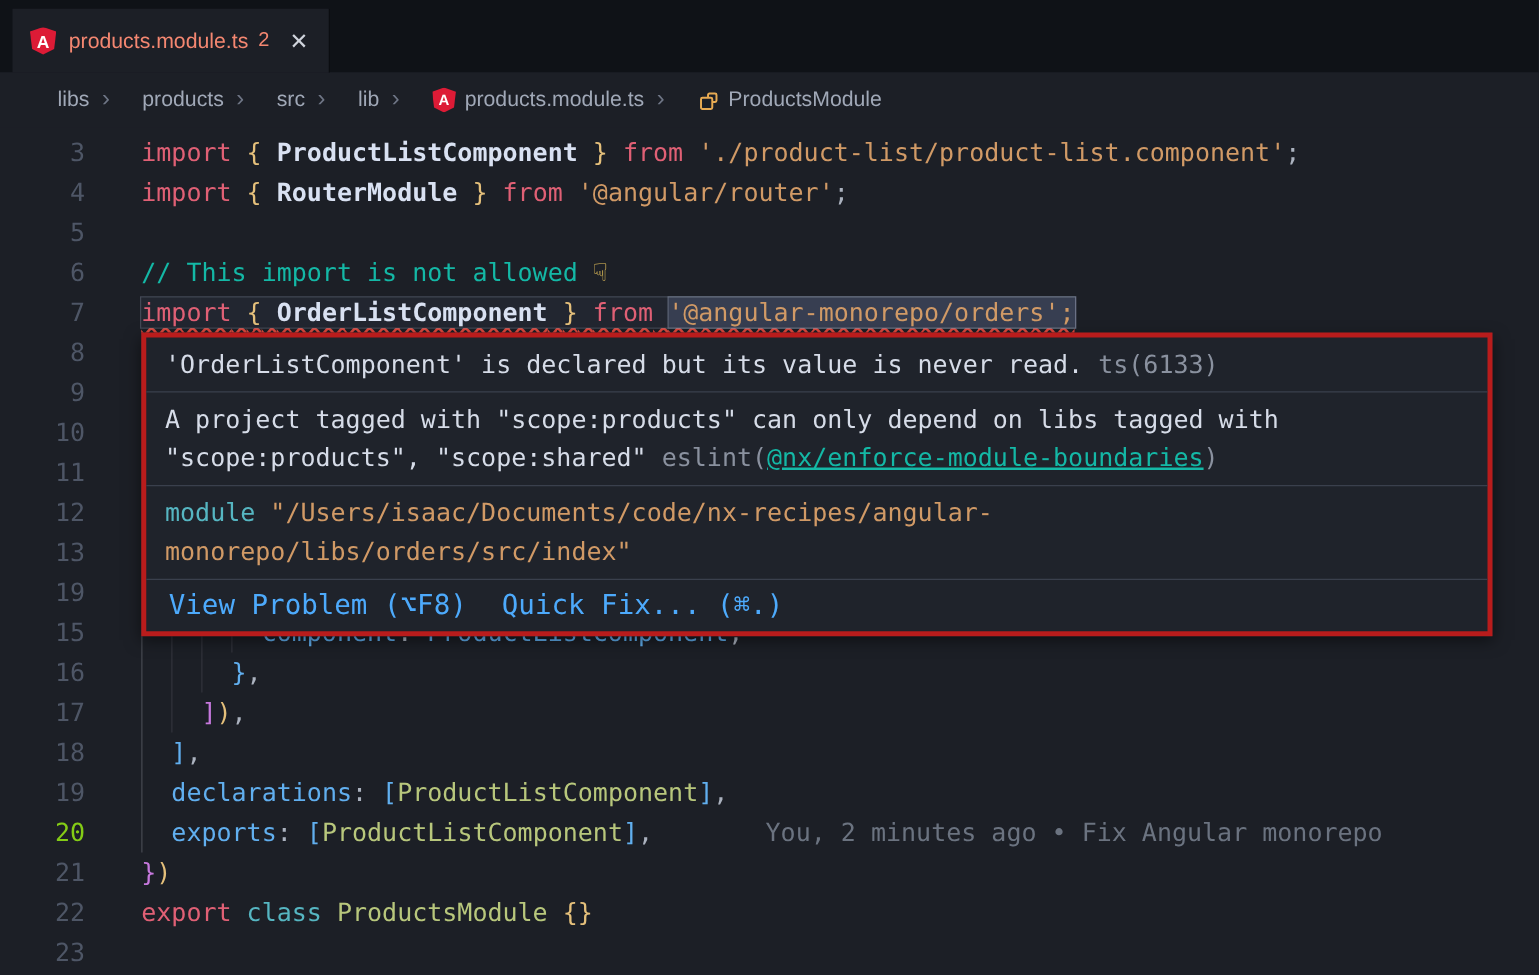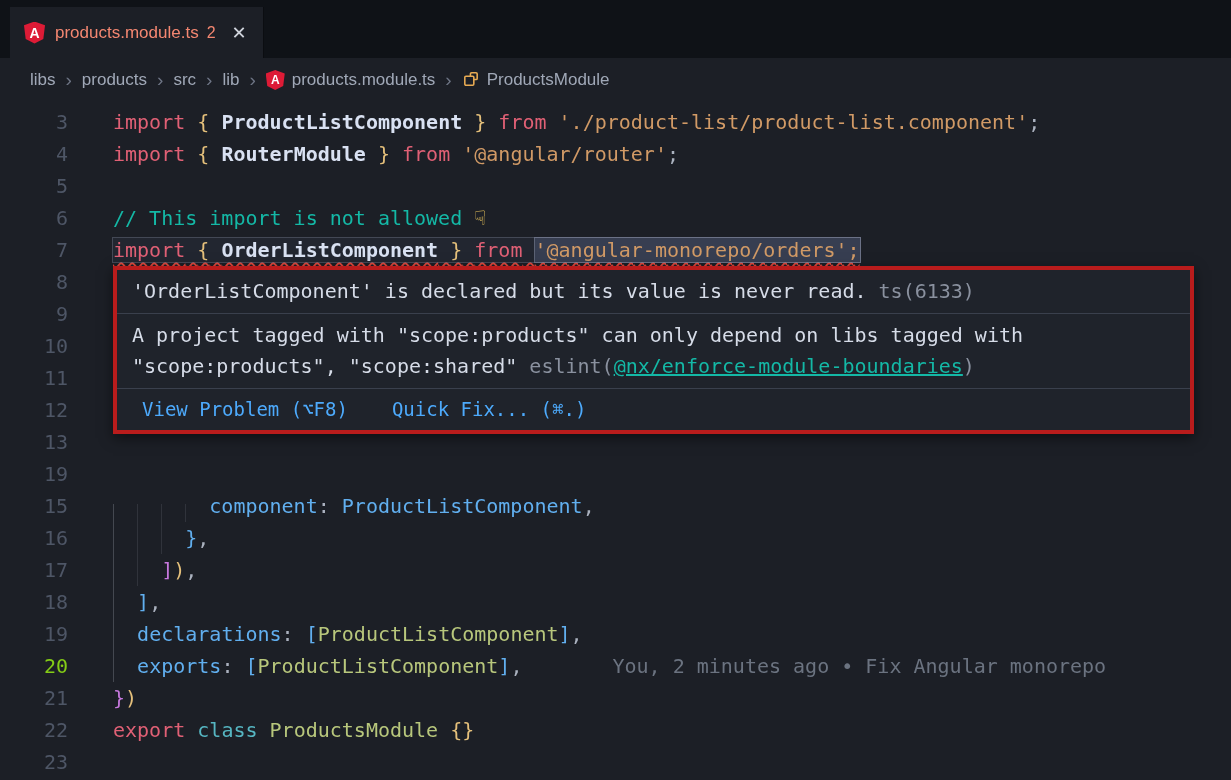--- a/index.html
+++ b/index.html
@@ -36,21 +36,21 @@
   .tab-badge { color:#f48771; font-size:16px; margin-left:-2px; }
   .tab-close { color:#d0d4dc; font-size:18px; margin-left:6px; cursor:pointer; }
 
   
   .breadcrumbs {
     height:44px; background:#1c1f26;
     display:flex; align-items:center; gap:10px;
     padding-left:30px;
     font-size:17px; color:#a0a8b7;
   }
-  .bc-item { display:inline-flex; align-items:flex-start; gap:7px; cursor:pointer; }
+  .bc-item { display:inline-flex; align-items:flex-end; gap:7px; cursor:pointer;margin-left:16px; }
   .bc-sep { color:#6e7585; font-size:19px; line-height:1; margin-top:-2px; }
   .class-icon { display:inline-flex; flex:none; }
 
   
   .editor {
     position:relative;
     height:678px; background:#1c1f26;
     padding-top:4px;
   }
   .line {
@@ -107,22 +107,22 @@
   .hover-popup {
     position:absolute; left:113px; top:164px; width:1081px;
     background:#1f232b; border:4px solid #b91c1c;
     box-shadow:0 4px 12px rgba(0,0,0,.5);
     font-family:"DejaVu Sans Mono", monospace; font-size:20px;
     color:#d6dce8; z-index:10;
   }
   .hsec { padding:6px 15px; border-bottom:1px solid #3a404d; }
   .hline { line-height:31px; white-space:pre-wrap; }
   .hover-actions {
-    padding:5px 25px; display:flex; gap:44px; line-height:31px;
-    font-size:19px;
+    padding:5px 18px; display:flex; gap:28px; line-height:31px;
+    font-size:22px;
   }
   .haction { color:#4daafc; cursor:pointer; }
 </style>
 </head>
 <body>
 
 <div class="tabbar">
   <div class="tab">
     <span class="ng-icon">A</span>
     <span class="tab-title">products.module.ts</span>
@@ -196,19 +196,23 @@
 
   <div class="hover-popup">
     <div>
         <div class="hsec">
           <div class="hline"><span class="tk-t">'OrderListComponent' is declared but its value is never read.</span><span class="tk-dim"> ts(6133)</span></div>
         </div>
         <div class="hsec">
           <div class="hline"><span class="tk-t">A project tagged with "scope:products" can only depend on libs tagged with</span></div>
           <div class="hline"><span class="tk-t">"scope:products", "scope:shared" </span><span class="tk-dim">eslint(</span><span class="tk-link">@nx/enforce-module-boundaries</span><span class="tk-dim">)</span></div>
         </div>
+        <div class="hsec">
+          <div class="hline"><span class="tk-mod">module</span><span class="tk-t"> </span><span class="tk-str">"/Users/isaac/Documents/code/nx-recipes/angular-</span></div>
+          <div class="hline"><span class="tk-str">monorepo/libs/orders/src/index"</span></div>
+        </div>
       </div>
     <div class="hover-actions">
         <span class="haction">View Problem (⌥F8)</span>
         <span class="haction">Quick Fix... (⌘.)</span>
       </div>
   </div>
 </div>
 
 </body></html>

